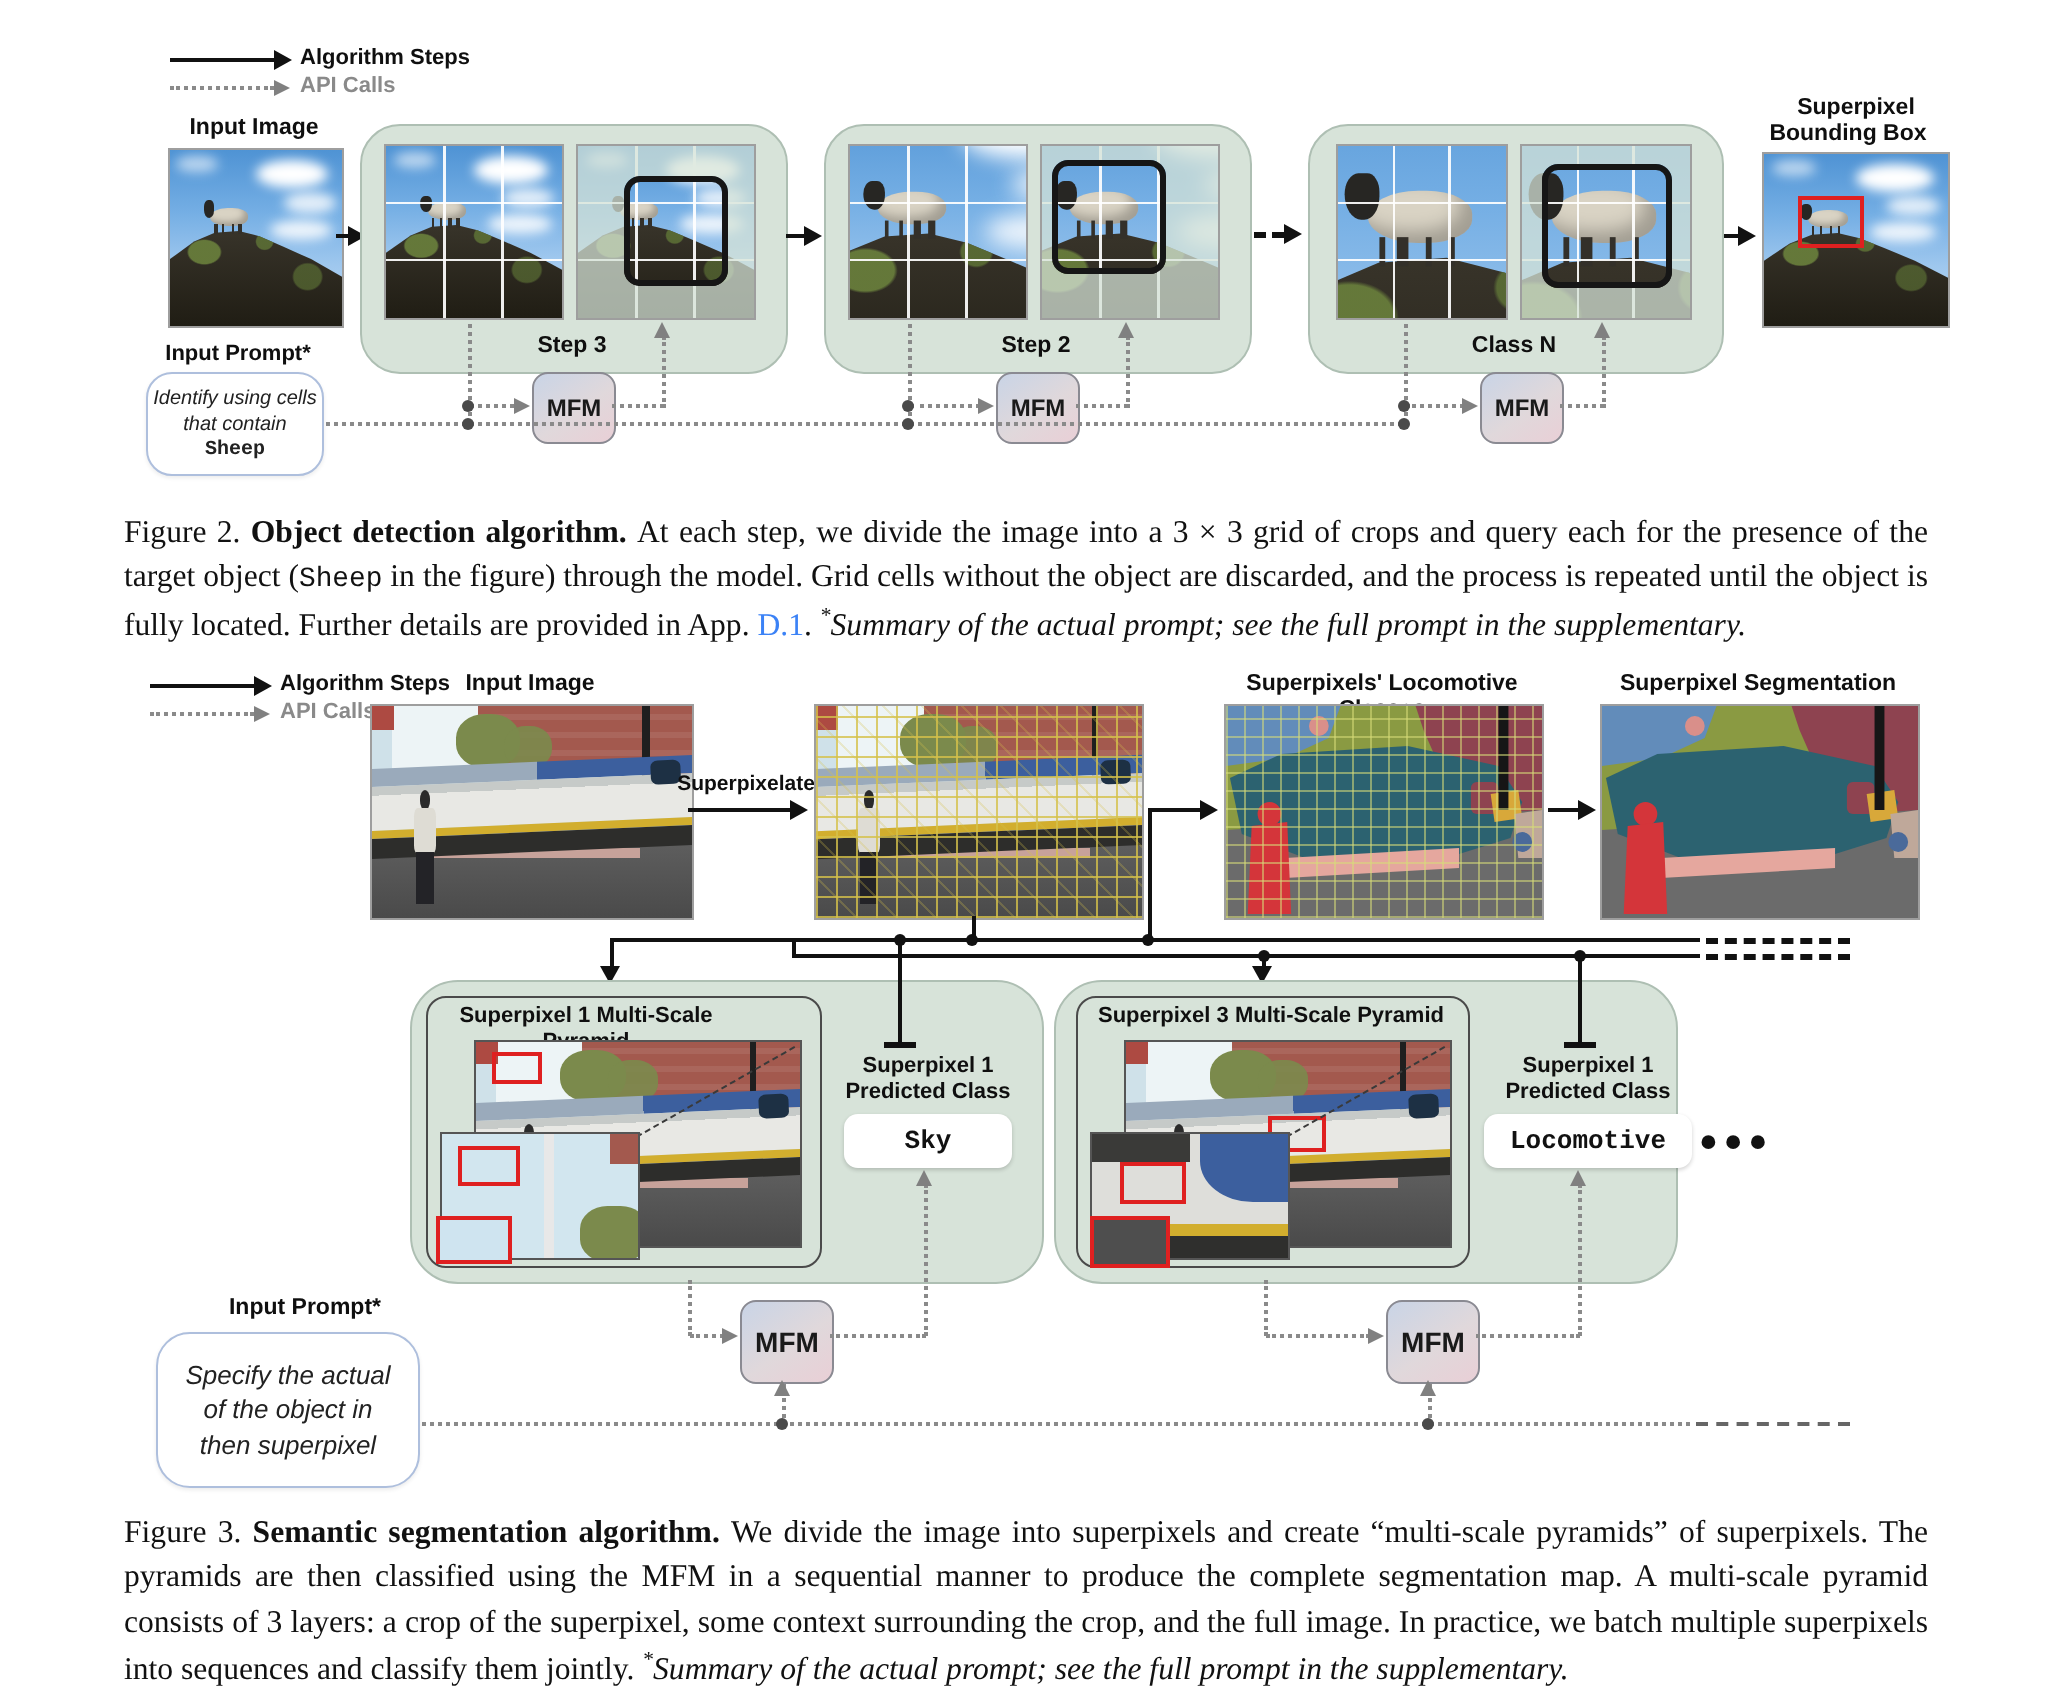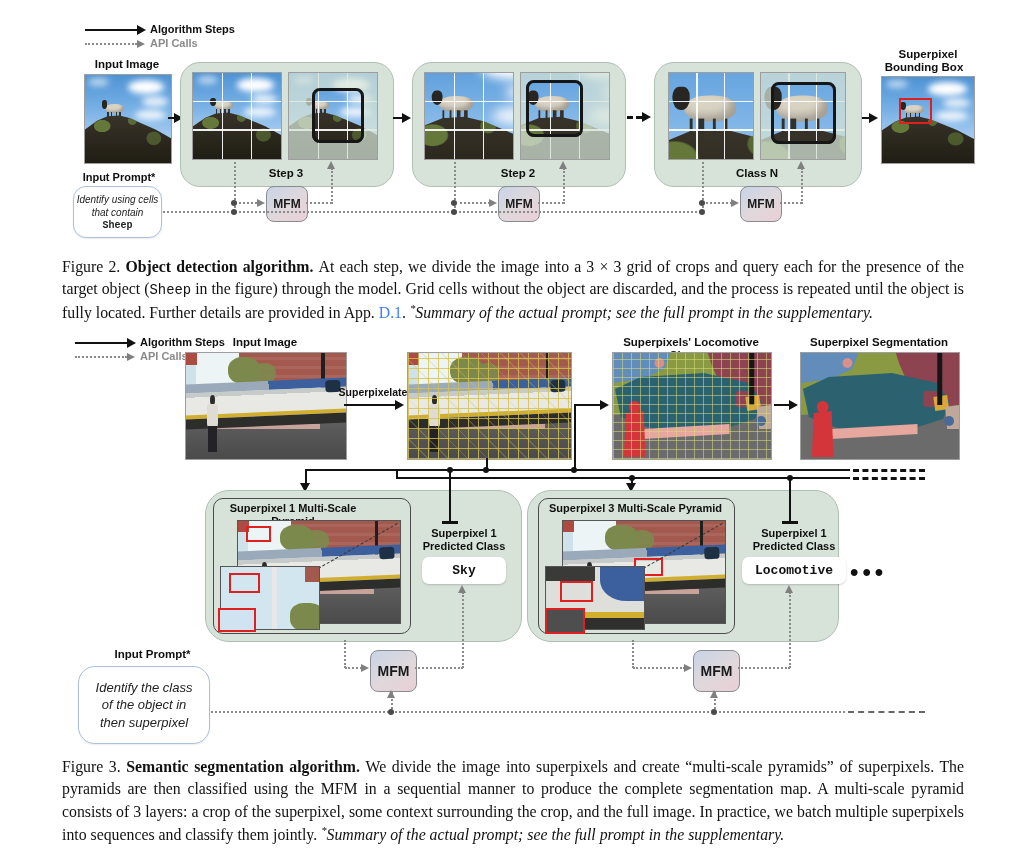--- a/index.html
+++ b/index.html
@@ -577,21 +577,21 @@
     <div class="vdot" style="left:714px;top:692px;height:20px;"></div>
     <div class="gah-u" style="left:710px;top:690px;"></div>
 
     <div class="hdot" style="left:207px;top:711px;width:638px;"></div>
     <div class="hdot-d" style="left:848px;top:711px;width:77px;"></div>
     <div class="jdot" style="left:388px;top:709px;"></div>
     <div class="jdot" style="left:711px;top:709px;"></div>
 
     <div class="lbl" style="left:95px;top:648px;width:115px;">Input Prompt*</div>
     <div class="promptbox" style="left:78px;top:666px;width:130px;height:76px;font-size:13px;line-height:1.35;border-radius:17px;">
-      <span>Identify the class</span>
+      <span>Specify the actual</span>
       <span>of the object in</span>
       <span>then superpixel</span>
     </div>
   </div>
 
   <div class="caption" style="left:62px;top:756px;"><span class="seg-plain">Figure 3. </span><span class="seg-bold">Semantic segmentation algorithm. </span><span class="seg-plain">We divide the image into superpixels and create “multi-scale pyramids” of superpixels. The pyramids are then classified using the MFM in a sequential manner to produce the complete segmentation map. A multi-scale pyramid consists of 3 layers: a crop of the superpixel, some context surrounding the crop, and the full image. In practice, we batch multiple superpixels into sequences and classify them jointly. </span><span class="seg-sup">*</span><span class="seg-italic">Summary of the actual prompt; see the full prompt in the supplementary.</span></div>
 
 </div>
 
 </body></html>

